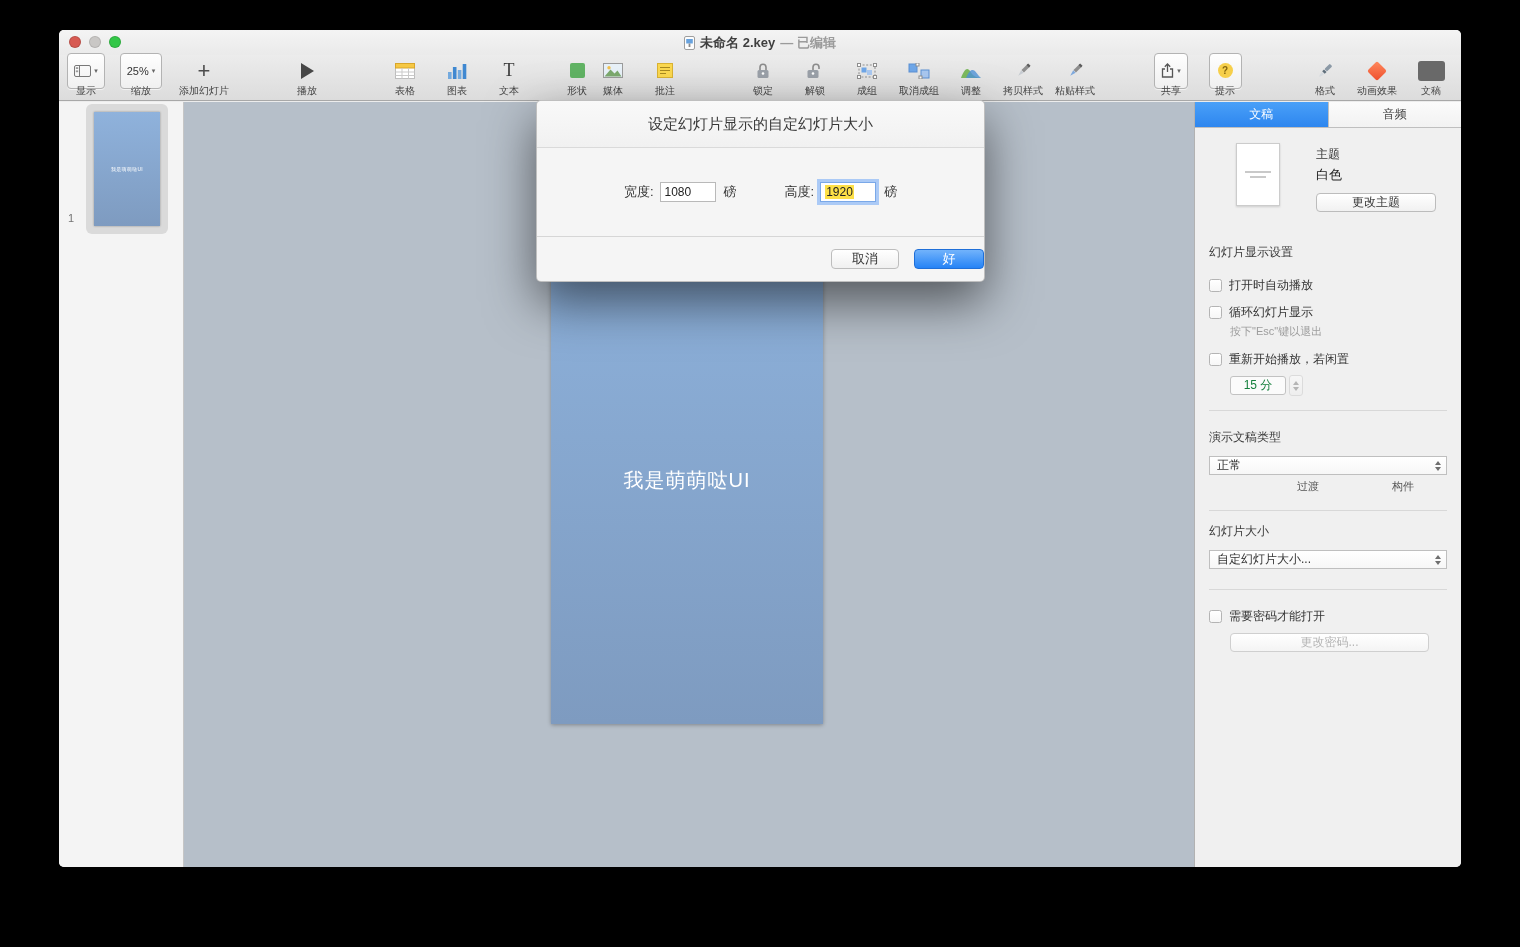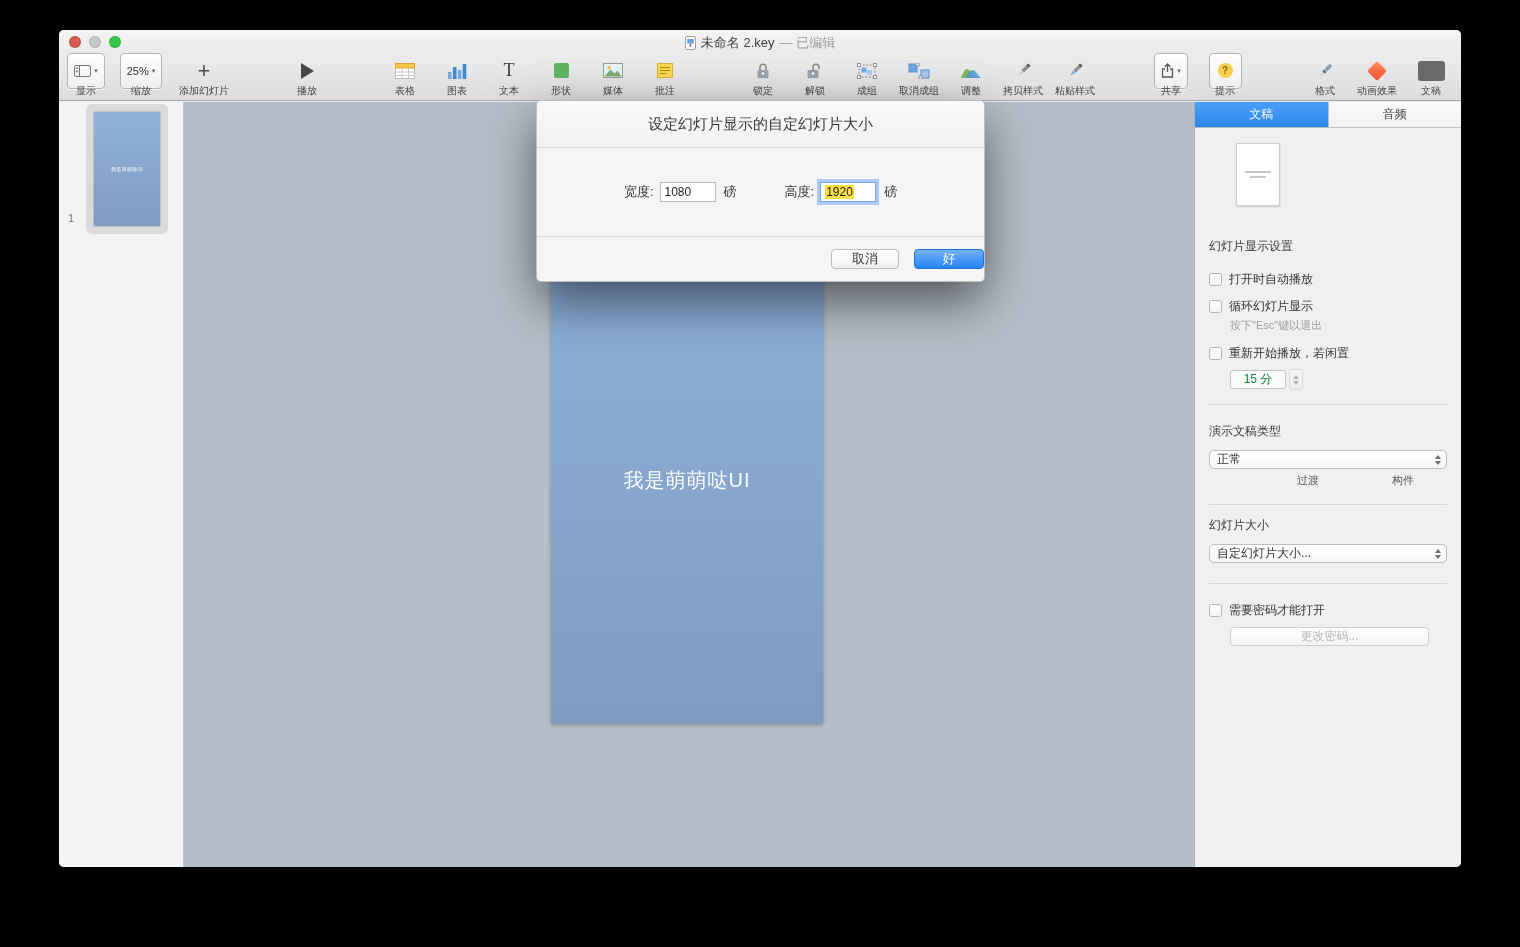--- a/index.html
+++ b/index.html
@@ -3,21 +3,21 @@
 <meta charset="utf-8">
 <style>
   * { margin:0; padding:0; box-sizing:border-box; }
   html,body { width:1520px; height:947px; }
   body { background:#000; font-family:"Liberation Sans","DejaVu Sans",sans-serif; position:relative; overflow:hidden; }
   button { font-family:inherit; cursor:default; }
 
   
   .window { position:absolute; left:59px; top:30px; width:1402px; height:837px; border-radius:5px; background:#ececec; box-shadow:0 22px 55px rgba(0,0,0,.6); }
 
-  .titlebar { position:relative; height:25px; background:linear-gradient(#f4f4f4,#eaeaea); border-radius:5px 5px 0 0; }
+  .titlebar { position:relative; height:25px; background:linear-gradient(#f4f4f4,#eaeaea); border-radius:5px 5px 0 0;font-weight:bold; }
   .lights { position:absolute; left:10px; top:6px; display:flex; gap:8px; }
   .light { width:12px; height:12px; border-radius:50%; display:inline-block; }
   .light.red { background:#d75a52; border:1px solid rgba(0,0,0,.14); }
   .light.yellow { background:#c9c7c5; border:1px solid rgba(0,0,0,.10); }
   .light.green { background:#33c748; border:1px solid rgba(0,0,0,.14); }
   .title { height:100%; display:flex; align-items:center; justify-content:center; gap:5px; font-size:13px; color:#3e3e3e; }
   .title .muted { color:#9b9b9b; }
 
   .toolbar { position:relative; height:46px; background:linear-gradient(#ececec,#dcdcdc); border-bottom:1px solid #a8a8a8; }
   .tb { position:absolute; top:3px; text-align:center; }
@@ -68,21 +68,21 @@
   .hint { margin:3px 14px 0 35px; font-size:11px; color:#9d9d9d; }
   .num-group { display:flex; align-items:center; }
   .idle-group { margin:7px 14px 0 35px; }
   .num-field { width:56px; height:19px; background:#fff; border:1px solid #c2c2c2; border-radius:3px; display:flex; align-items:center; justify-content:center; font-size:12px; color:#3c3c3c; }
   .num-field.disabled { color:#15803d; background:#fbfbfb; }
   .stepctl { width:14px; height:21px; margin-left:3px; border:1px solid #c2c2c2; border-radius:3px; background:linear-gradient(#fff,#ececec); display:flex; flex-direction:column; align-items:center; justify-content:center; gap:2px; flex:none; }
   .stepctl.disabled { opacity:.45; }
   .tri-up { width:0; height:0; border-left:3.5px solid transparent; border-right:3.5px solid transparent; border-bottom:4px solid #6e6e6e; display:block; }
   .tri-dn { width:0; height:0; border-left:3.5px solid transparent; border-right:3.5px solid transparent; border-top:4px solid #6e6e6e; display:block; }
   .divider { height:1px; background:#d8d8d8; margin:14px 14px 0; }
-  .select { margin:10px 14px 0; height:19px; background:linear-gradient(#fff,#f7f7f7); border:1px solid #bfbfbf; border-radius:5px; display:flex; align-items:center; padding:0 20px 0 7px; position:relative; }
+  .select { margin:10px 14px 0; height:19px; background:linear-gradient(#fff,#f7f7f7); border:1px solid #bfbfbf; border-radius:0; display:flex; align-items:center; padding:0 20px 0 7px; position:relative; }
   .sel-arrows { position:absolute; right:5px; top:0; bottom:0; display:flex; flex-direction:column; align-items:center; justify-content:center; gap:2px; }
   .sel-arrows .tri-up, .sel-arrows .tri-dn { border-left-width:3px; border-right-width:3px; }
   .delay-row { display:flex; align-items:center; margin:10px 14px 0; padding-left:33px; }
   .delay-label { margin-right:10px; color:#3c3c3c; }
   .gap22 { width:22px; flex:none; display:inline-block; }
   .delay-sub { display:flex; margin:4px 14px 0; padding-left:71px; font-size:11px; color:#555; }
   .delay-sub span:first-child { width:56px; text-align:center; }
   .delay-sub span:last-child { width:56px; text-align:center; margin-left:39px;font-family:Liberation Serif, serif; }
   .pwd-btn { margin:8px 14px 0 35px; width:199px; height:19px; background:linear-gradient(#fff,#f4f4f4); border:1px solid #cfcfcf; border-radius:4px; font-size:12px; color:#b5b5b5; }
 
@@ -191,21 +191,21 @@
       <div class="tb-label">图表</div>
     </div>
 
     <div class="tb" style="left:424px;width:52px">
       <div class="tb-ico">
           <span class="text-icon">T</span>
         </div>
       <div class="tb-label">文本</div>
     </div>
 
-    <div class="tb" style="left:476px;width:52px">
+    <div class="tb" style="left:492px;width:52px">
       <div class="tb-ico">
           <span class="shape-icon"></span>
         </div>
       <div class="tb-label">形状</div>
     </div>
 
     <div class="tb" style="left:528px;width:52px">
       <div class="tb-ico">
           <svg width="20" height="15">
             <rect x="0.5" y="0.5" width="19" height="14" fill="#e8f1f8" stroke="#9b9b9b"></rect>
@@ -385,20 +385,25 @@
       <div class="tabs">
         <div class="tab active">文稿</div>
         <div class="tab">音频</div>
       </div>
 
       <div class="theme-row">
         <div class="theme-thumb">
           <div class="tt-line" style="width:26px"></div>
           <div class="tt-line" style="width:16px"></div>
         </div>
+        <div class="theme-info">
+          <div class="theme-label">主题</div>
+          <div class="theme-name">白色</div>
+          <button class="small-btn">更改主题</button>
+        </div>
       </div>
 
       <div class="sec-title">幻灯片显示设置</div>
 
       <div class="chk-row">
         <span class="chk"></span>
         <span>打开时自动播放</span>
       </div>
 
       <div class="chk-row tight">

